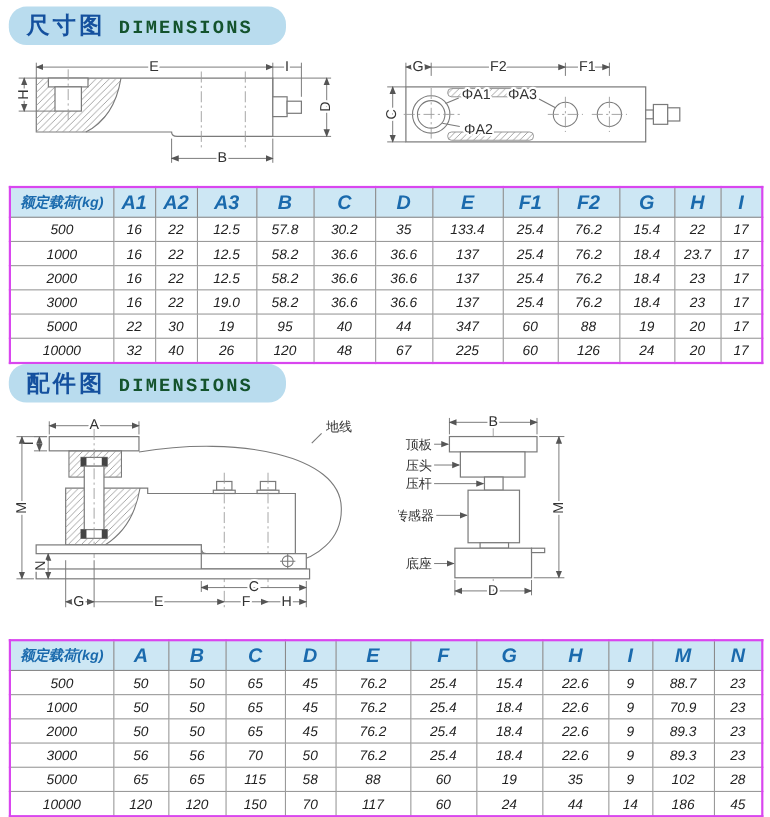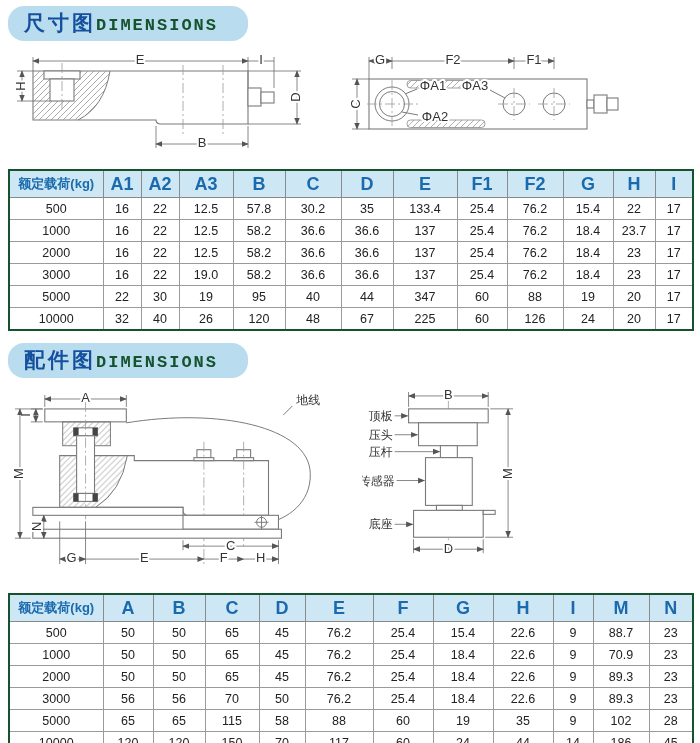--- a/index.html
+++ b/index.html
@@ -1,41 +1,41 @@
 <!DOCTYPE html>
 <html><head>
 <meta charset="utf-8">
 <style>
   html,body{margin:0;padding:0;background:#fff;}
   body{width:700px;height:743px;overflow:hidden;font-family:"Liberation Sans",sans-serif;}
   .content{padding:6px 8px 0 8px;}
-  .pill{display:inline-flex;align-items:baseline;background:#b9dcee;border-radius:16px;
+  .pill{display:inline-flex;align-items:baseline;gap:12px;background:#b9dcee;border-radius:16px;
         padding:3px 30px 4px 16px;min-width:160px;}
   .pill-cn{font-size:21px;font-weight:bold;color:#14509e;letter-spacing:3px;}
   .pill-en{font-size:17px;font-weight:bold;color:#14532d;font-family:"Liberation Mono",monospace;letter-spacing:2px;}
   .drawings-row{display:flex;align-items:flex-start;}
   .row1{margin-top:8px;gap:9px;}
   .row2{margin-top:4px;gap:4px;}
   svg{display:block;}
   .outline{fill:#fff;stroke:#7a7a7a;stroke-width:1.1;}
   .thin{fill:none;stroke:#7a7a7a;stroke-width:1;}
   .dimline{stroke:#7a7a7a;stroke-width:0.9;fill:none;}
   .center{stroke:#9a9a9a;stroke-width:0.8;fill:none;stroke-dasharray:10 3 2 3;}
   .dim-label{font:13px "Liberation Sans",sans-serif;fill:#333;text-anchor:middle;dominant-baseline:middle;
              paint-order:stroke;stroke:#fff;stroke-width:4px;stroke-linejoin:round;}
   .cn-label{font:12px "Liberation Sans",sans-serif;fill:#333;dominant-baseline:middle;}
-  table{border-collapse:collapse;width:684px;table-layout:fixed;border:2px solid #14532d;}
+  table{border-collapse:collapse;width:684px;table-layout:fixed;border:2px solid #d946ef;font-style:italic;}
   #table1{margin-top:6px;}
   #table2{margin-top:5px;}
   th{background:#cde7f4;color:#1a6aad;font-weight:bold;font-size:18px;height:26px;
      border:1px solid #8a8a8a;padding:0;}
   th.first{font-size:13px;}
   td{font-size:12.5px;color:#222;text-align:center;height:21px;border:1px solid #9a9a9a;
      background:#fff;padding:0;}
-  .sec2{margin-top:12px;}
+  .sec2{}
 </style>
 </head>
 <body>
 
 <div class="content">
 
   
   <div class="pill">
     <span class="pill-cn">尺寸图</span>
     <span class="pill-en">DIMENSIONS</span>

